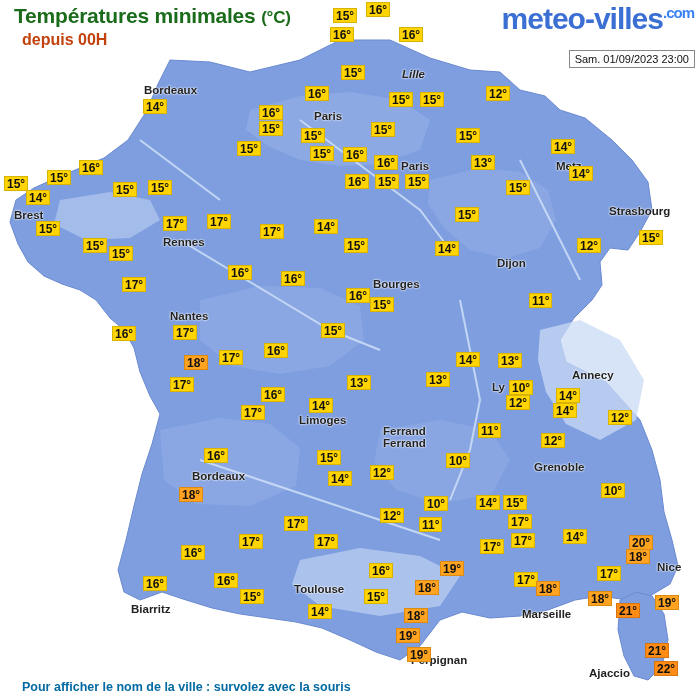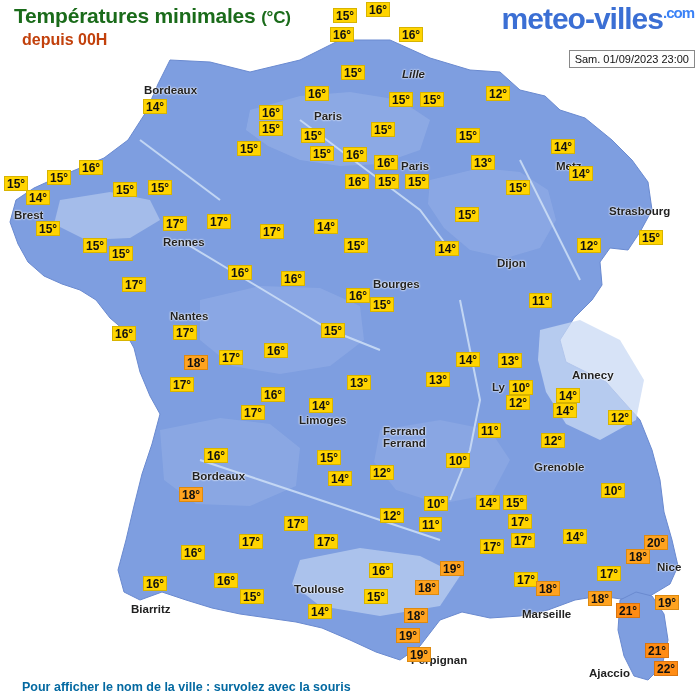--- a/index.html
+++ b/index.html
@@ -211,21 +211,21 @@
     <div class="temp" style="left: 419px; top: 517px;">11°</div>
     <div class="temp" style="left: 284px; top: 516px;">17°</div>
     <div class="temp" style="left: 508px; top: 514px;">17°</div>
     <div class="temp" style="left: 563px; top: 529px;">14°</div>
     <div class="temp" style="left: 239px; top: 534px;">17°</div>
     <div class="temp" style="left: 314px; top: 534px;">17°</div>
     <div class="temp" style="left: 480px; top: 539px;">17°</div>
     <div class="temp" style="left: 511px; top: 533px;">17°</div>
     <div class="temp" style="left: 181px; top: 545px;">16°</div>
     <div class="temp t-orange" style="left: 626px; top: 549px;">18°</div>
-    <div class="temp t-orange" style="left: 644px; top: 535px;">20°</div>
+    <div class="temp t-orange" style="left: 629px; top: 535px;">20°</div>
     <div class="temp" style="left: 143px; top: 576px;">16°</div>
     <div class="temp" style="left: 214px; top: 573px;">16°</div>
     <div class="temp" style="left: 369px; top: 563px;">16°</div>
     <div class="temp t-orange" style="left: 440px; top: 561px;">19°</div>
     <div class="temp" style="left: 514px; top: 572px;">17°</div>
     <div class="temp" style="left: 597px; top: 566px;">17°</div>
     <div class="temp" style="left: 240px; top: 589px;">15°</div>
     <div class="temp" style="left: 364px; top: 589px;">15°</div>
     <div class="temp t-orange" style="left: 415px; top: 580px;">18°</div>
     <div class="temp t-orange" style="left: 536px; top: 581px;">18°</div>

